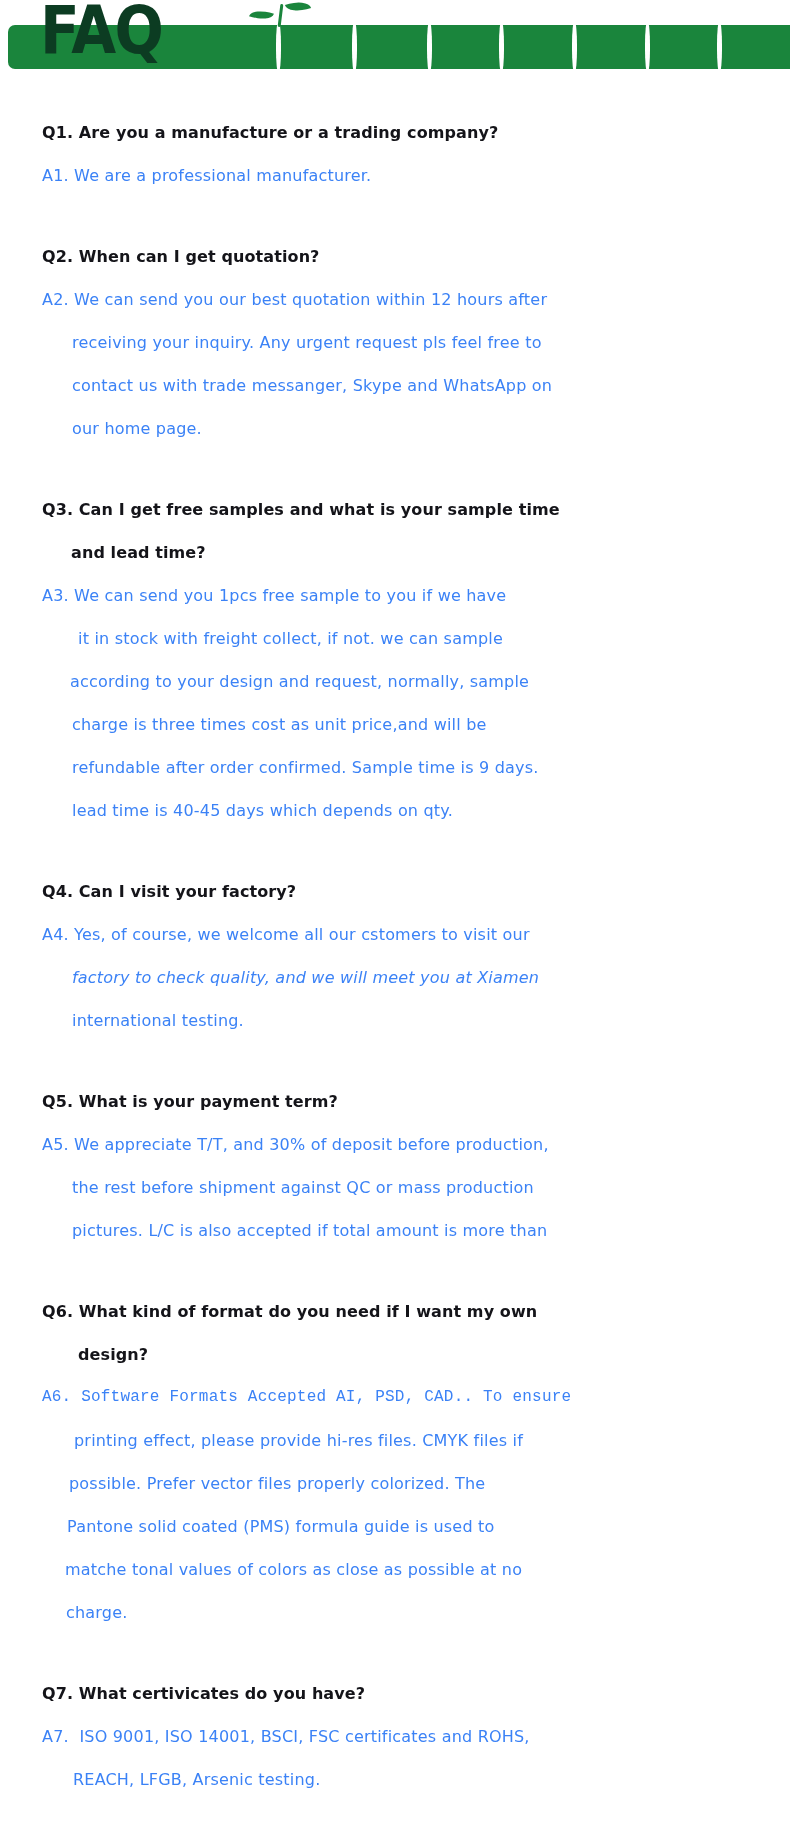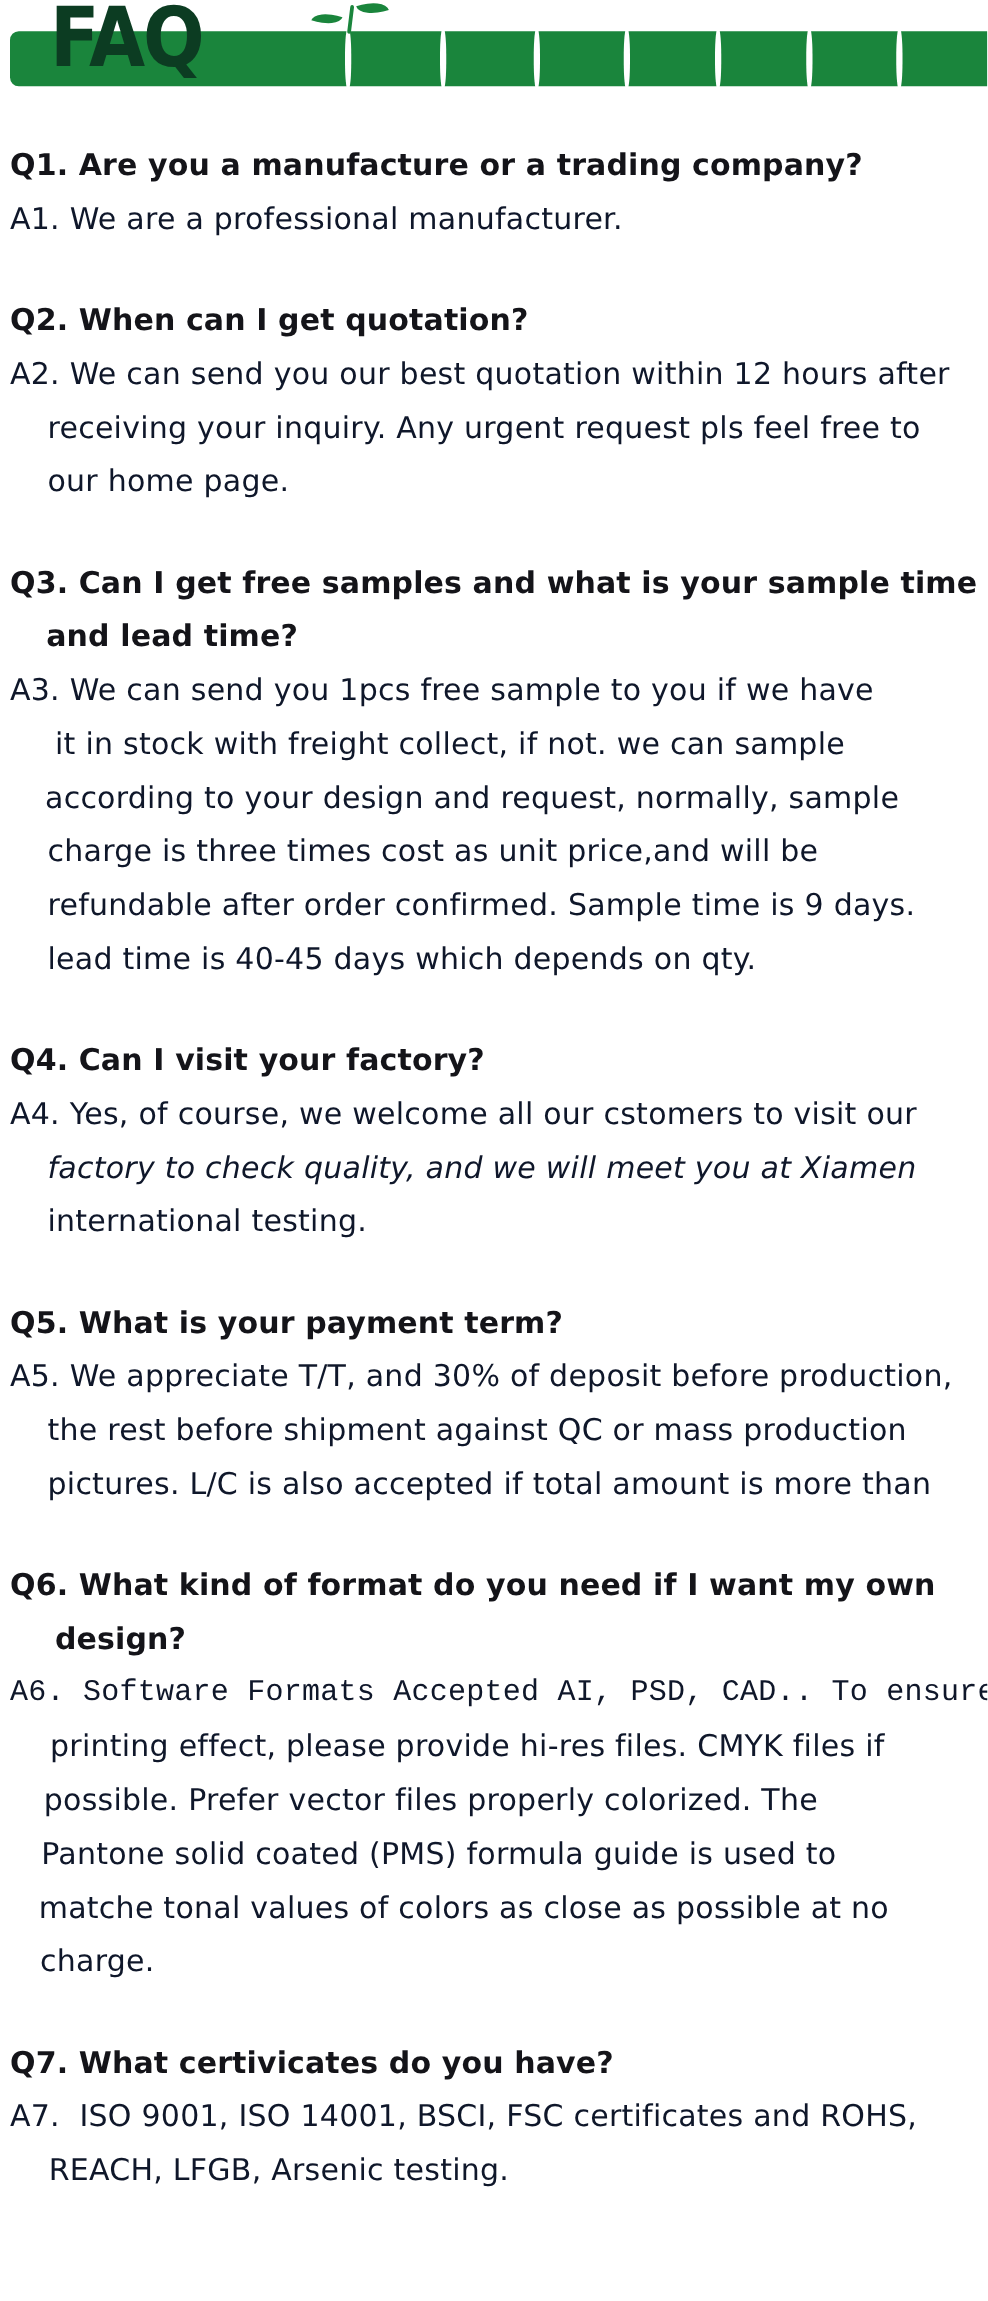--- a/index.html
+++ b/index.html
@@ -47,25 +47,26 @@
     letter-spacing:-2px;color:#0c3c22;
     transform:scaleX(0.88);transform-origin:left top;
     white-space:pre;
   }
 
   
   .faq-list{padding:42px 0 0 8px;}
   .faq-item{margin:0 0 38px 0;}
   .line{
     white-space:pre;
-    font-size:24px;line-height:43px;
+    font-size:16px;line-height:43px;
     letter-spacing:0.2px;
+    margin-left:34px;
   }
   .q-line{font-weight:bold;color:#141419;letter-spacing:0.1px;}
-  .a-line{font-weight:normal;color:#0f172a;}
+  .a-line{font-weight:normal;color:#3b82f6;}
 </style>
 </head>
 <body>
 
 <div class="page">
 
   <header class="header">
     <div class="banner">
       <div class="node-gap g1"></div>
       <div class="node-gap g2"></div>
@@ -92,20 +93,21 @@
           <div class="line a-line" style="padding-left: 0px;">A1. We are a professional manufacturer.</div>
         </div>
   </section>
       <section class="faq-item">
     <div class="q">
           <div class="line q-line" style="padding-left: 0px;">Q2. When can I get quotation?</div>
         </div>
     <div class="a">
           <div class="line a-line" style="padding-left: 0px;">A2. We can send you our best quotation within 12 hours after</div>
           <div class="line a-line" style="padding-left: 30px;">receiving your inquiry. Any urgent request pls feel free to</div>
+          <div class="line a-line" style="padding-left: 30px;">contact us with trade messanger, Skype and WhatsApp on</div>
           <div class="line a-line" style="padding-left: 30px;">our home page.</div>
         </div>
   </section>
       <section class="faq-item">
     <div class="q">
           <div class="line q-line" style="padding-left: 0px;">Q3. Can I get free samples and what is your sample time</div>
           <div class="line q-line" style="padding-left: 29px;">and lead time?</div>
         </div>
     <div class="a">
           <div class="line a-line" style="padding-left: 0px;">A3. We can send you 1pcs free sample to you if we have</div>

